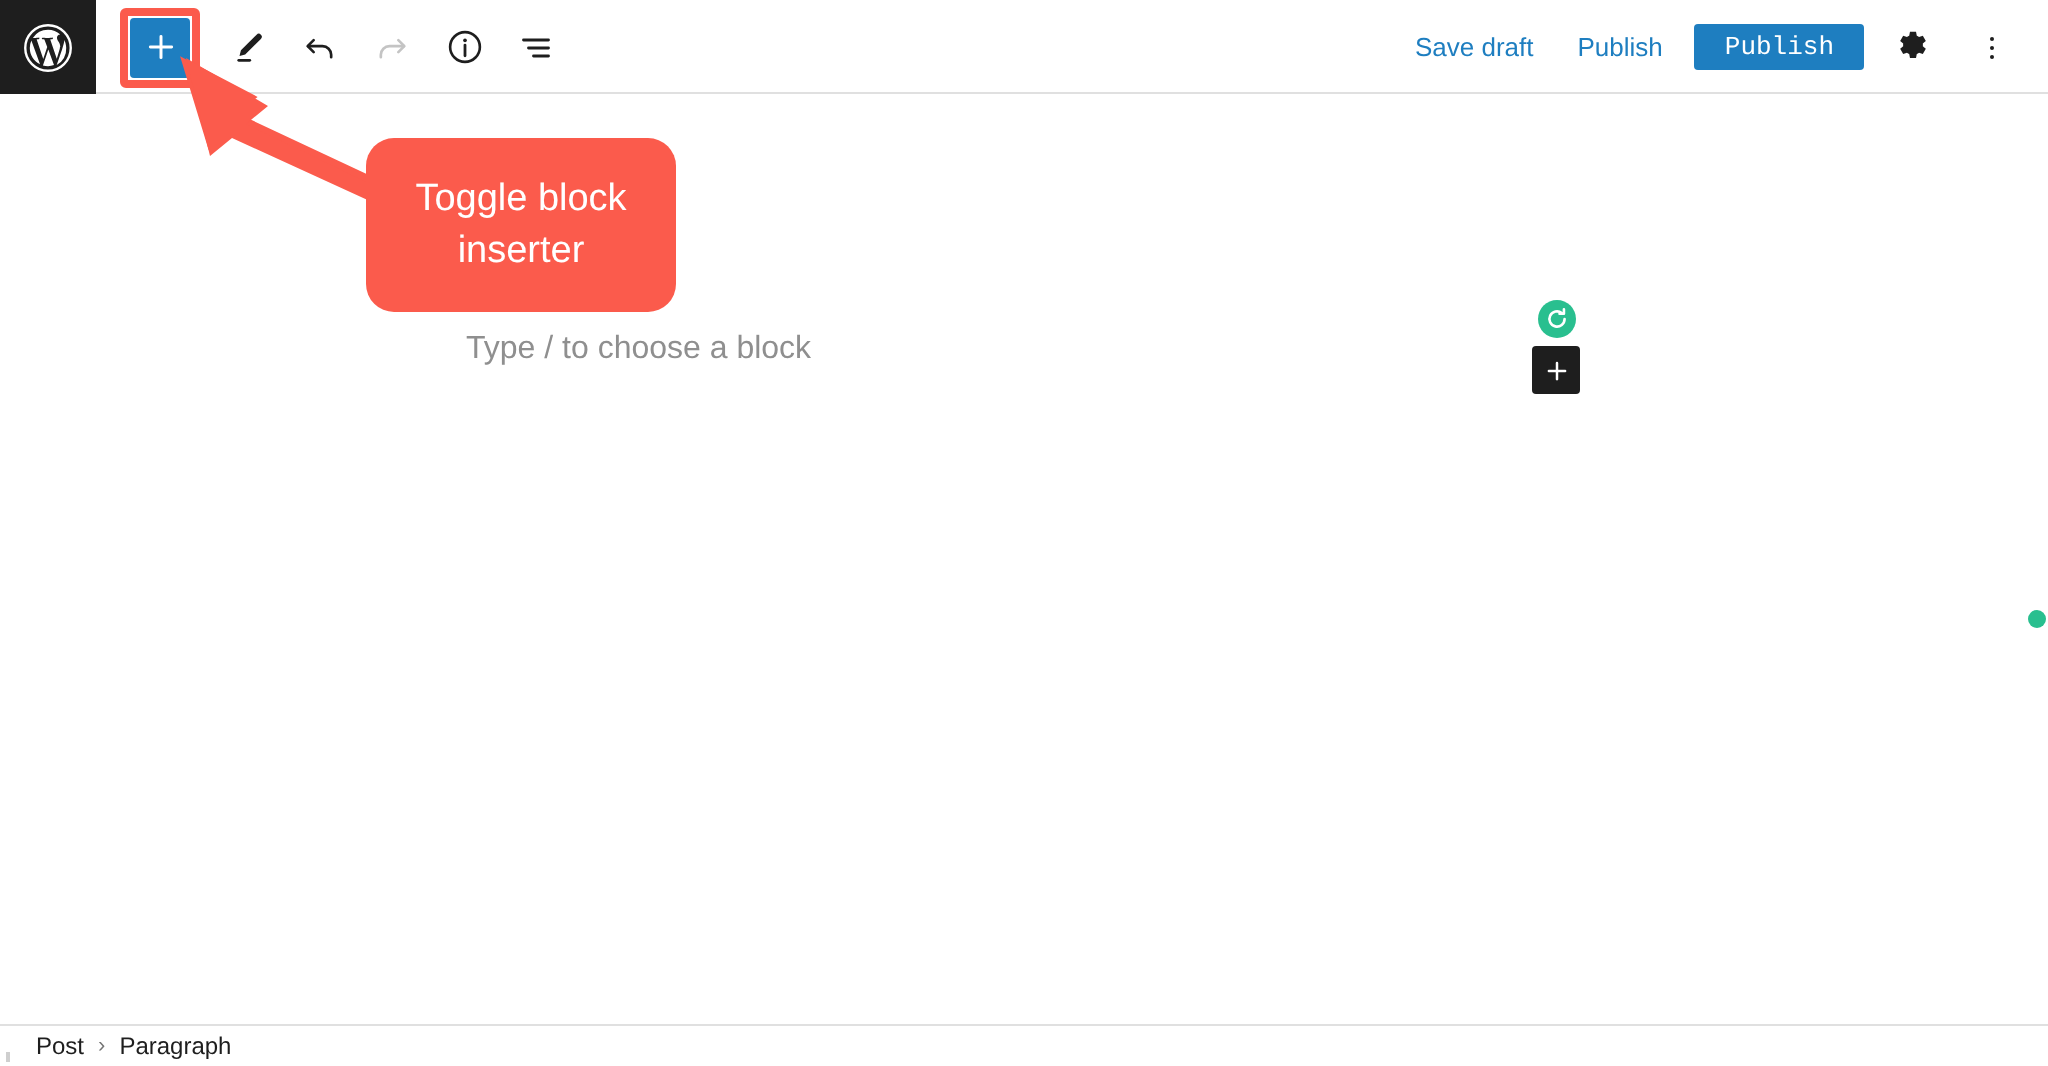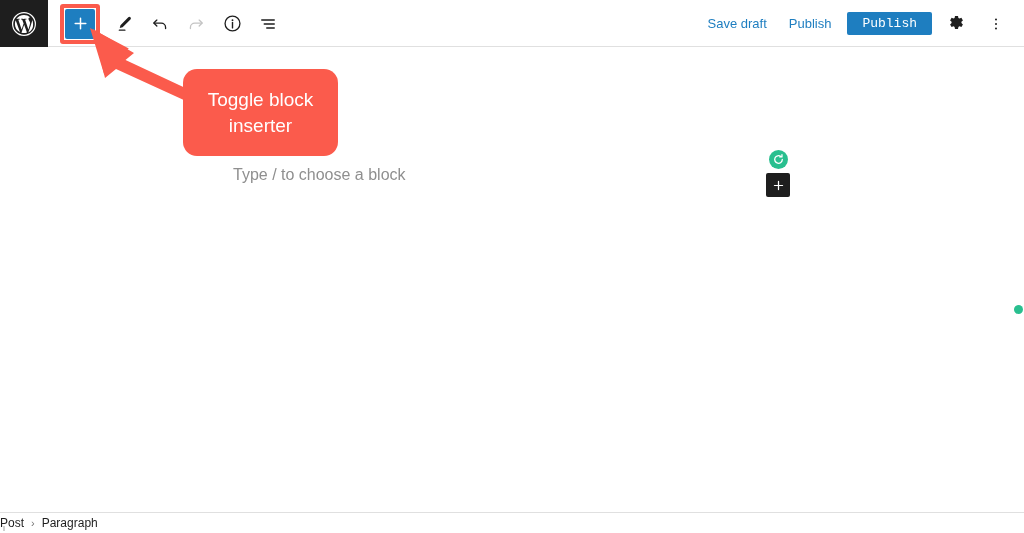--- a/index.html
+++ b/index.html
@@ -154,21 +154,21 @@
   
   .bottombar {
     position: absolute; bottom: 0; left: 0;
     width: 1024px; height: 21px;
     background: #ffffff;
     border-top: 1px solid #e0e0e0;
     display: flex; align-items: center;
   }
   .breadcrumb {
     display: flex; align-items: center;
-    gap: 7px; 
+    gap: 7px; padding-left: 18px;
     font-size: 12px; color: #1e1e1e;
     font-family: "Liberation Sans", sans-serif;
   }
   .crumb-sep { color: #757575; font-size: 11px; }
   .crumb { cursor: pointer; }
   .edge-tick {
     position: absolute; left: 3px; bottom: 2px;
     width: 2px; height: 5px; background: #cfcfcf;
   }
 </style>

